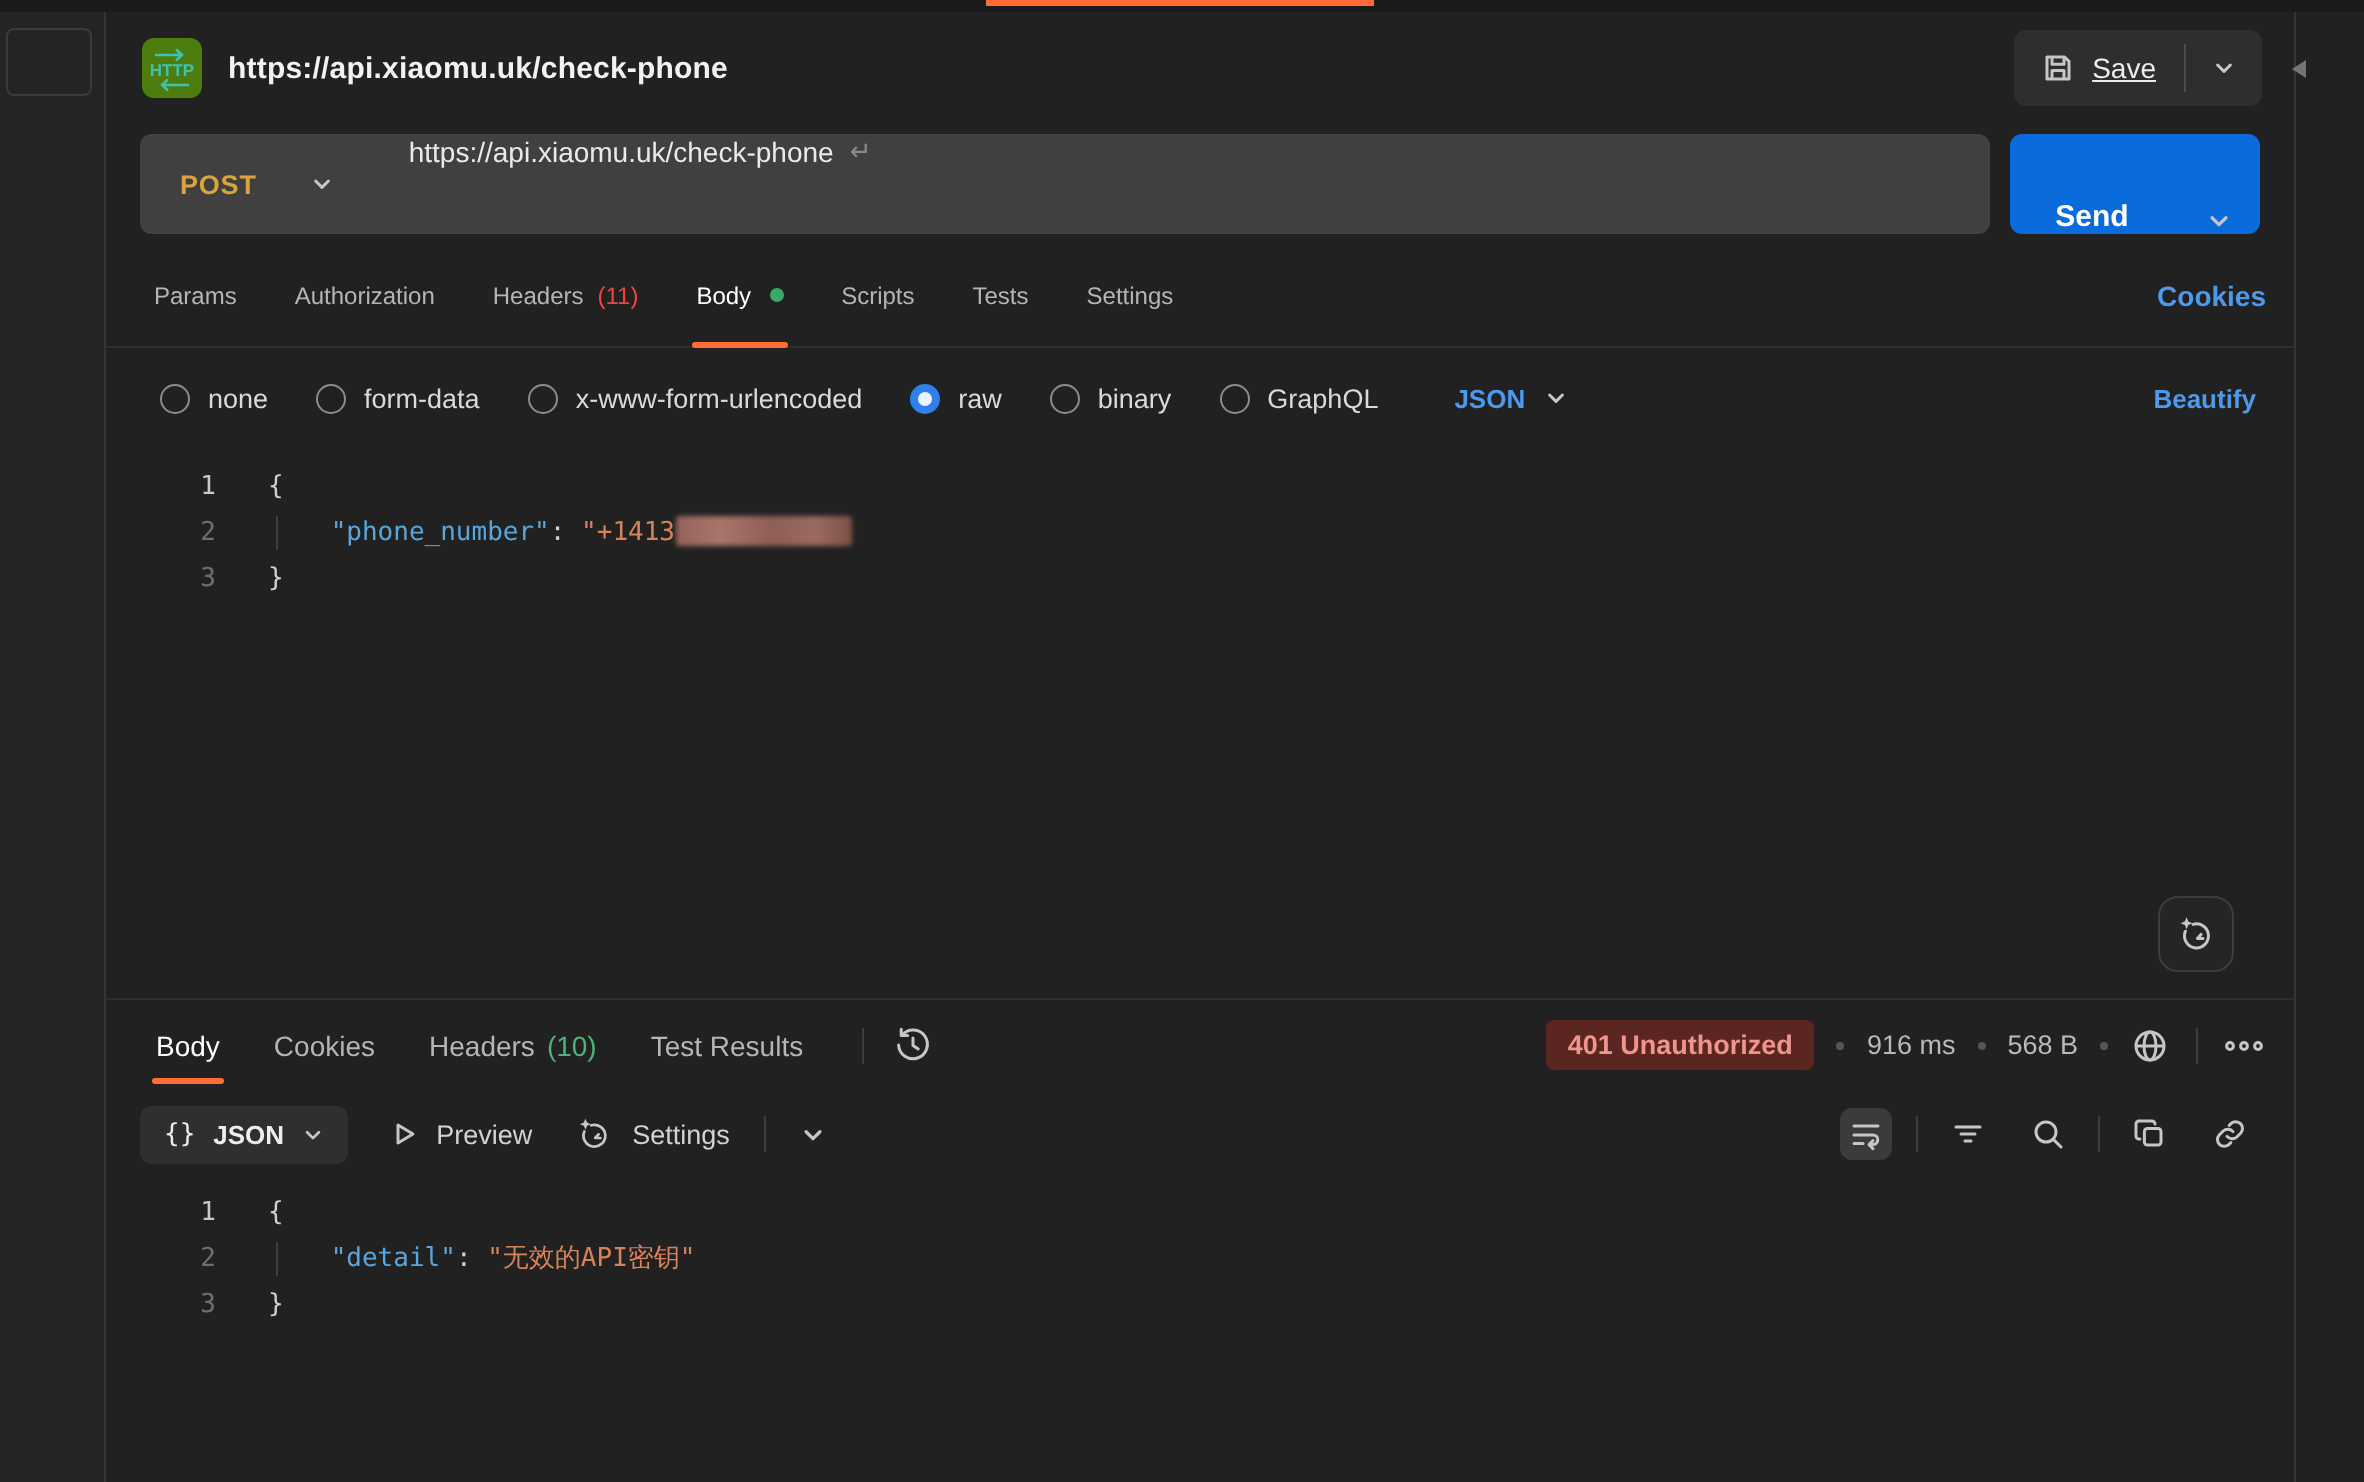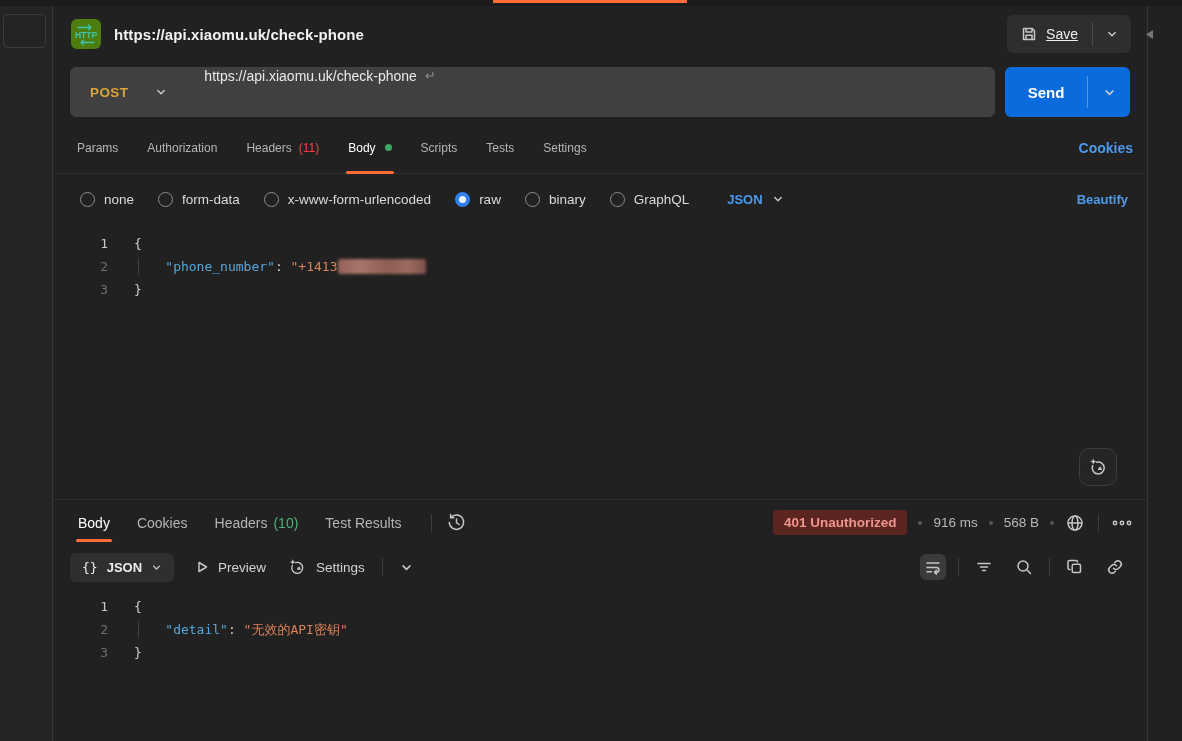--- a/index.html
+++ b/index.html
@@ -30,21 +30,21 @@
   .save-caret { padding:0 13px; height:100%; display:flex; align-items:center; cursor:pointer; }
 
   
   .url-row { height:60px; display:flex; align-items:center; padding:0 17px; gap:10px; }
   .method-url { flex:1; display:flex; height:50px; border:1px solid #424242; border-radius:6px; background:#404040; overflow:hidden; }
   .method { display:flex; align-items:center; padding:0 20px 0 19px; gap:27px; cursor:pointer; }
   .method-label { color:#d9a33d; font-weight:700; font-size:13.5px; letter-spacing:.4px; }
   .mu-divider { width:1px; align-self:stretch; background:#404040; }
   .url-text { padding-left:16px; font-size:14px; color:#eaeaea; white-space:nowrap; }
   .enter-hint { color:#8a8a8a; margin-left:8px; font-size:13px; }
-  .send-group { display:flex; height:50px; width:125px; flex:none; border-radius:6px; overflow:hidden; background:#0a6bdc; }
+  .send-group { display:flex; height:50px; width:125px; flex:none; border-radius:6px; overflow:hidden; background:#0a6bdc;align-items:flex-end; }
   .send-main { width:82px; display:flex; align-items:center; justify-content:center; color:#fff; font-weight:700; font-size:15px; cursor:pointer; }
   .send-divider { width:1px; margin:9px 0; background:rgba(255,255,255,.3); }
   .send-caret { flex:1; display:flex; align-items:center; justify-content:center; cursor:pointer; }
 
   
   .req-tabs { height:52px; border-bottom:1px solid #2e2e2e; display:flex; align-items:stretch; padding:0 14px 0 24px; }
   .tab { position:relative; display:flex; align-items:center; gap:7px; margin-right:29px; color:#b5b5b5; font-size:12px; cursor:pointer; }
   .tab.active { color:#ffffff; }
   .tab .underline { position:absolute; left:-2px; right:-2px; bottom:-1px; height:3px; background:#ff6c37; border-radius:2px; }
   .tab .count { color:#ef4444; }

